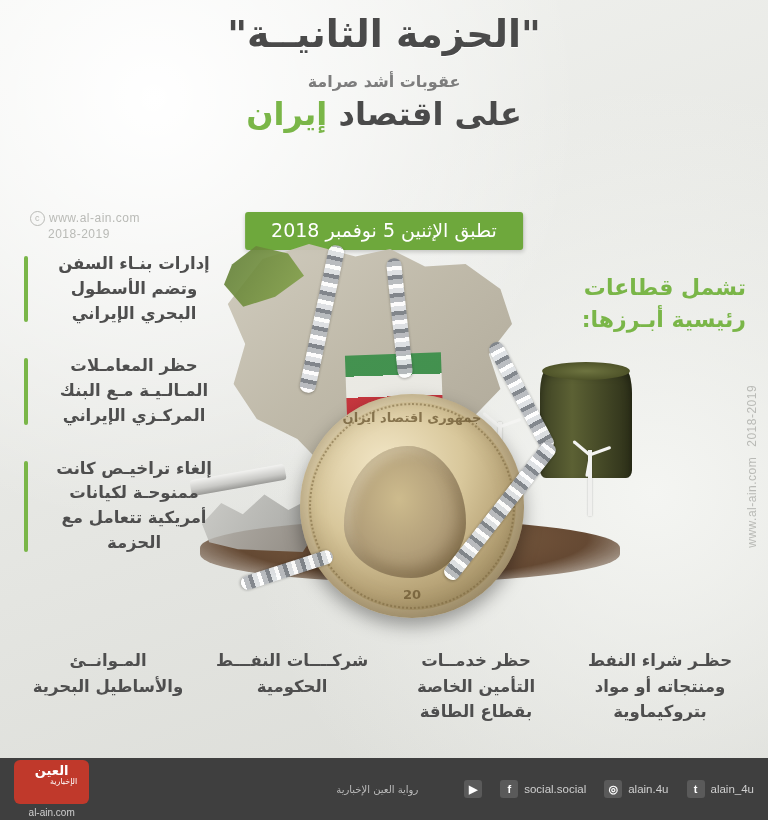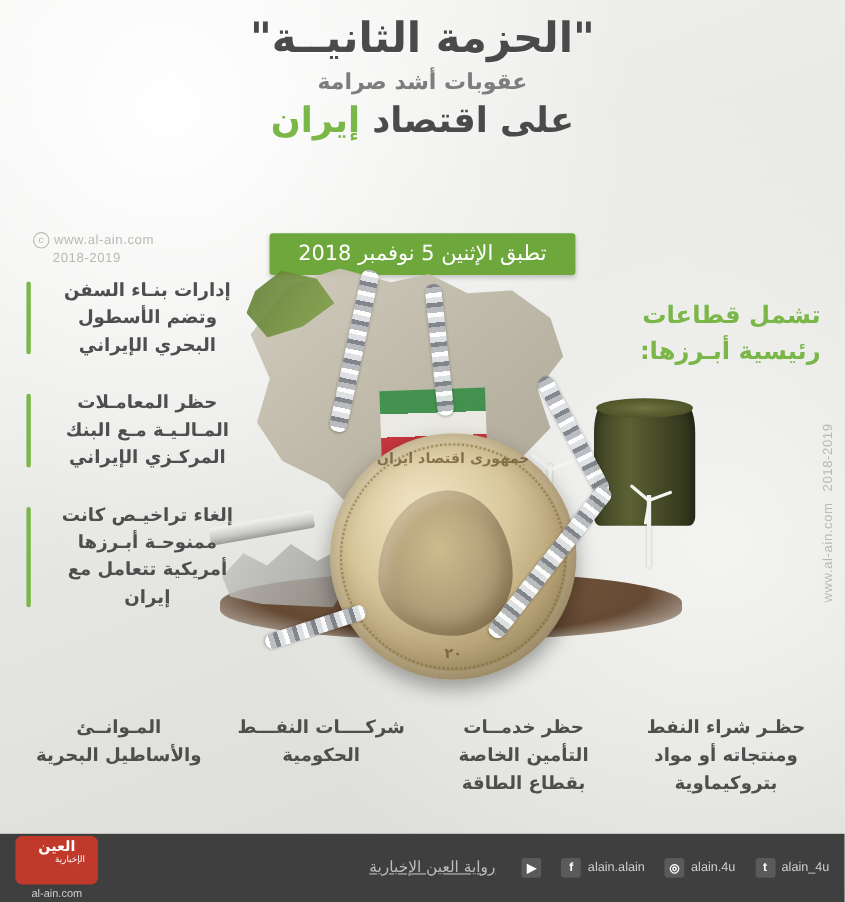--- a/index.html
+++ b/index.html
@@ -34,22 +34,22 @@
   }
   .title-main {
     font-size: 38px;
     font-weight: bold;
     color: #4a4a4a;
     letter-spacing: 1px;
     line-height: 1.1;
     text-shadow: 0 1px 0 #fff;
   }
   .title-sub {
-    margin-top: 6px;
-    font-size: 20px;
+    margin-top: 16px;
+    font-size: 16px;
     color: #7d7d7d;
     font-weight: bold;
     text-align: center;
   }
   .title-third {
     margin-top: 4px;
     font-size: 32px;
     font-weight: bold;
     color: #4a4a4a;
   }
@@ -405,24 +405,23 @@
     justify-content: center;
     color: #fff;
     font-size: 11px;
     font-weight: bold;
   }
   .sicon.tw { background: #5a5a5a; }
   .sicon.ig { background: #5a5a5a; }
   .sicon.fb { background: #5a5a5a; }
   .sicon.yt { background: #5a5a5a; }
   .footer-credit {
-    margin-right: 6px;
-    font-size: 14px;
+    margin-right: 28px;
+    font-size: 10px;
     color: #bdbdbd;
-    text-decoration: underline;
   }
   .footer-spacer { flex: 1; }
   .brand {
     display: flex;
     flex-direction: column;
     align-items: center;
     gap: 3px;
   }
   .brand-badge {
     background: #c0392b;
@@ -505,39 +504,39 @@
     </div>
 
     <div class="chain c1"></div>
     <div class="chain c2"></div>
     <div class="chain c4"></div>
 
     <div class="coin">
       <div class="rim"></div>
       <div class="arabic-top">جمهوری اقتصاد ایران</div>
       <div class="face"></div>
-      <div class="arabic-bottom">٢٠</div>
+      <div class="arabic-bottom">20</div>
     </div>
 
     <div class="chain c3"></div>
     <div class="chain c5"></div>
   </div>
 
   <div class="left-list">
     <div class="left-item">
       <span class="bar"></span>
       <span>إدارات بنـاء السفن وتضم الأسطول البحري الإيراني</span>
     </div>
     <div class="left-item">
       <span class="bar"></span>
       <span>حظر المعامـلات المـالـيـة مـع البنك المركـزي الإيراني</span>
     </div>
     <div class="left-item">
       <span class="bar"></span>
-      <span>إلغاء تراخيـص كانت ممنوحـة أبـرزها أمريكية تتعامل مع إيران</span>
+      <span>إلغاء تراخيـص كانت ممنوحـة لكيانات أمريكية تتعامل مع الحزمة</span>
     </div>
   </div>
 
   <div class="bottom-row">
     <div class="sector">حظـر شراء النفط ومنتجاته أو مواد بتروكيماوية</div>
     <div class="sector">حظر خدمــات التأمين الخاصة بقطاع الطاقة</div>
     <div class="sector">شركــــات النفـــط الحكومية</div>
     <div class="sector">المـوانــئ والأساطيل البحرية</div>
   </div>
 
@@ -547,21 +546,21 @@
         <div class="social-item">
           <span class="sicon tw">t</span>
           <span>alain_4u</span>
         </div>
         <div class="social-item">
           <span class="sicon ig">◎</span>
           <span>alain.4u</span>
         </div>
         <div class="social-item">
           <span class="sicon fb">f</span>
-          <span>alain.alain</span>
+          <span>social.social</span>
         </div>
         <div class="social-item">
           <span class="sicon yt">▶</span>
         </div>
         <div class="footer-credit">رواية العين الإخبارية</div>
       </div>
 
       <div class="footer-spacer"></div>
 
       <div class="brand">

